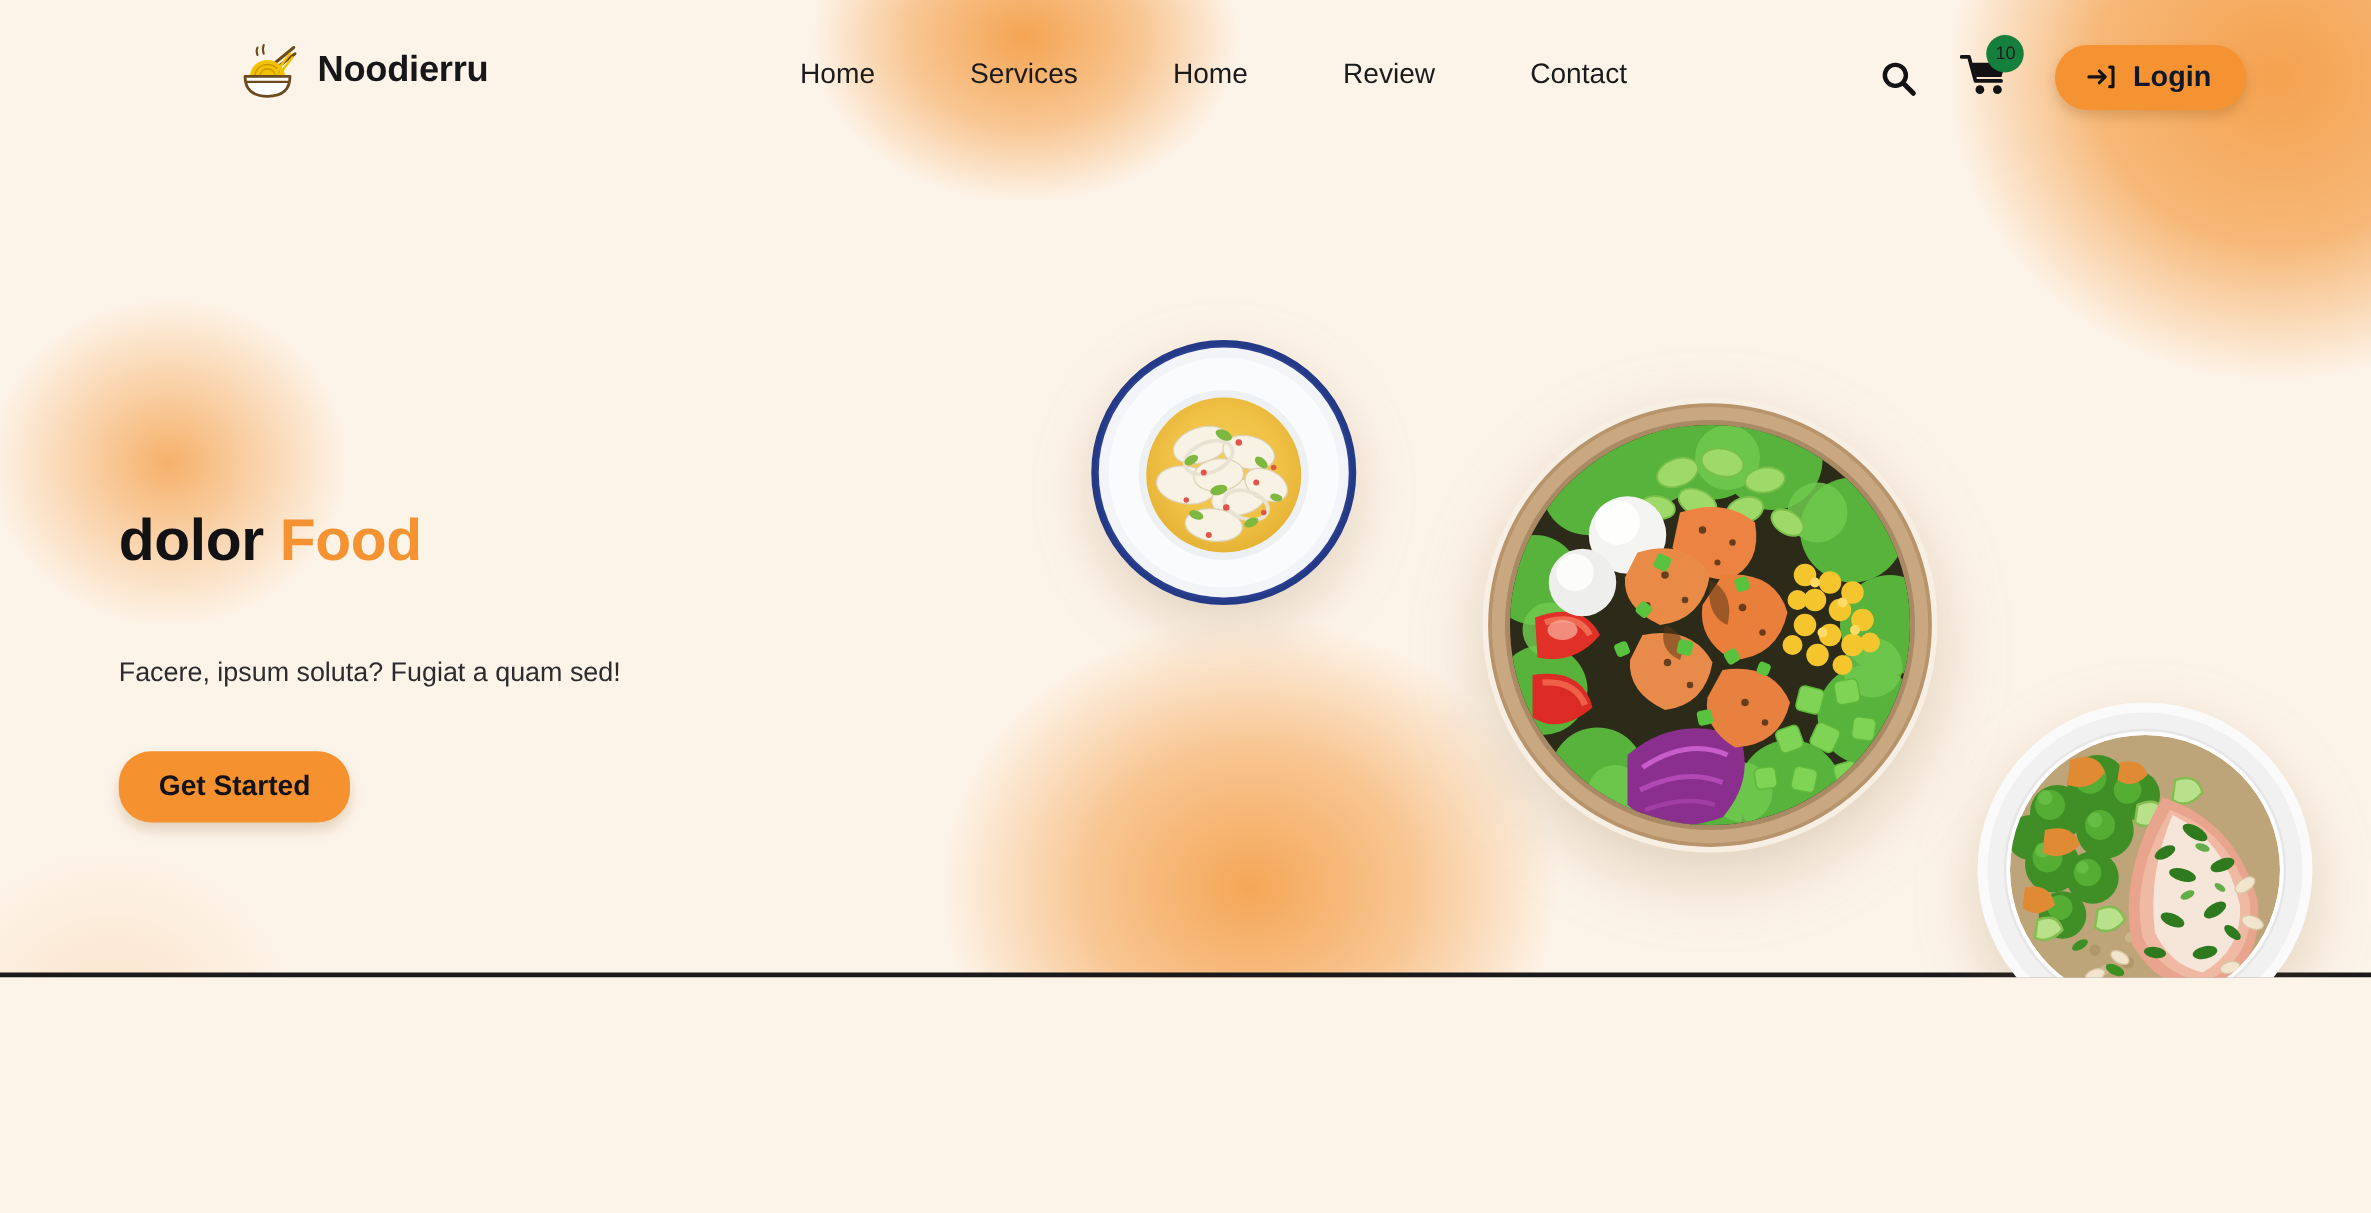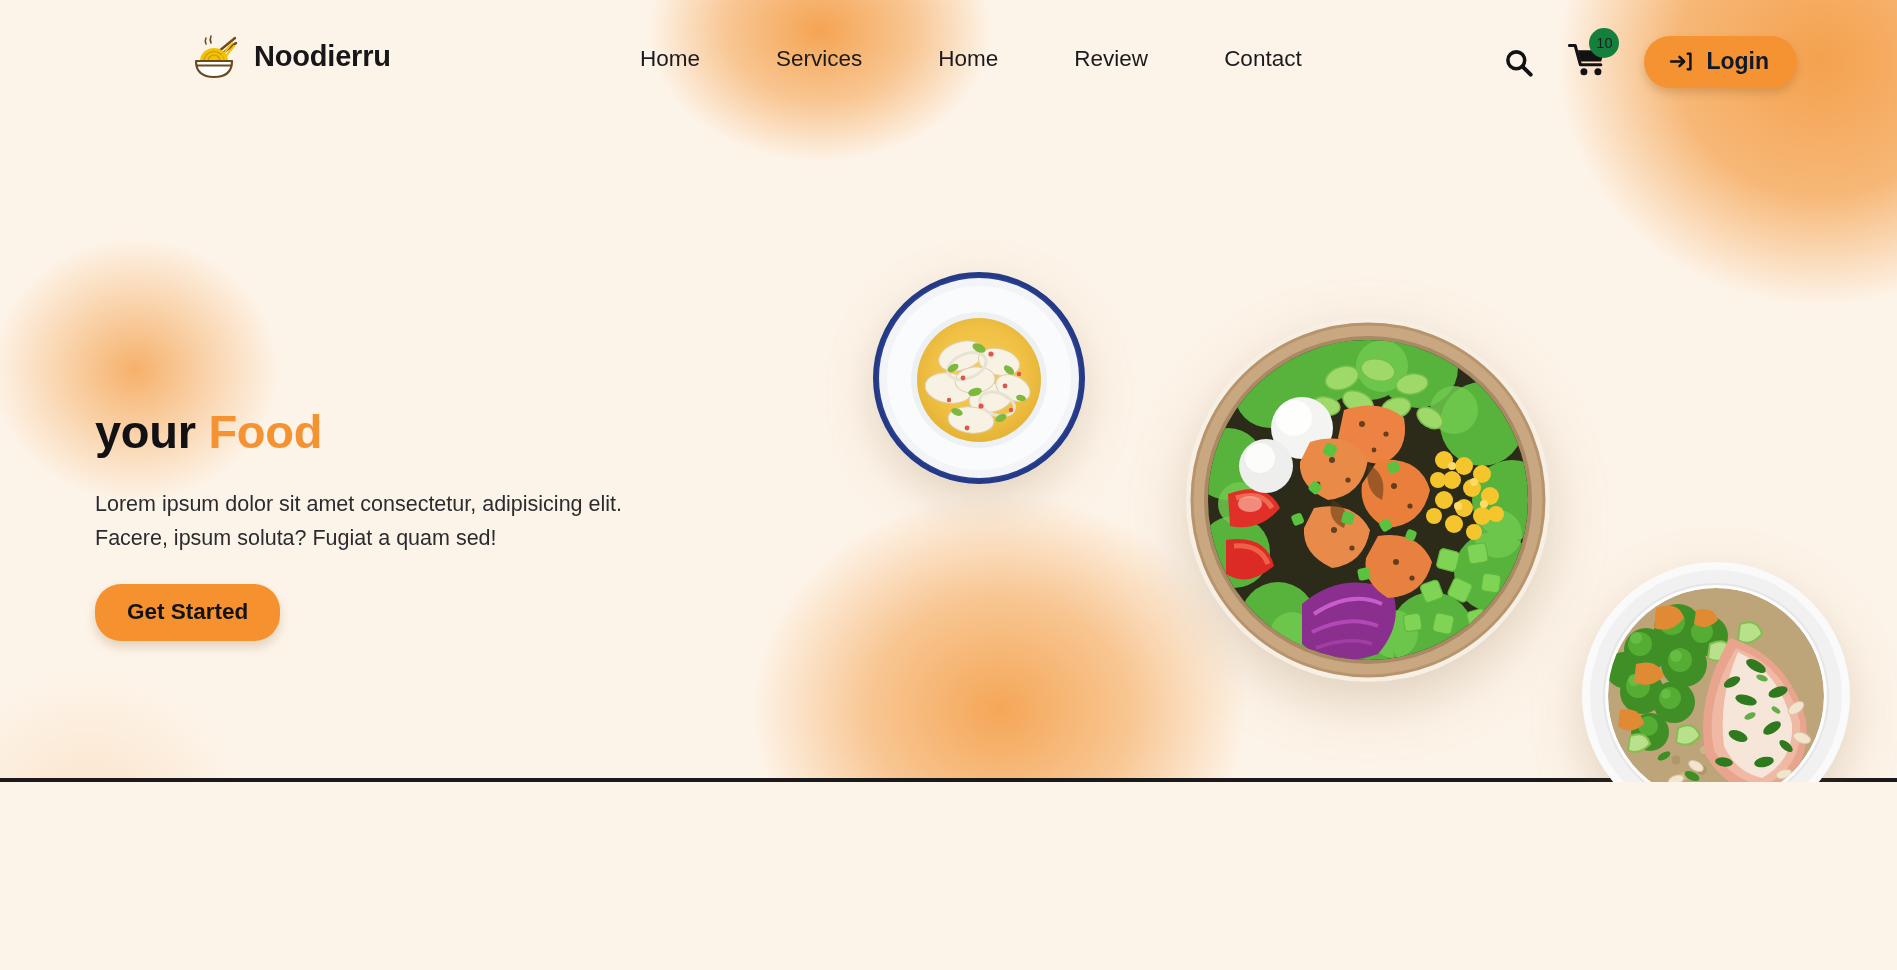--- a/index.html
+++ b/index.html
@@ -99,21 +99,21 @@
     font-size:47px; font-weight:bold; color:#121214;
     line-height:1.30; letter-spacing:-0.3px;
   }
   .hero-title .accent { color:#f59333; }
   .hero-sub {
     margin-top:26px;
     font-size:21.5px; color:#2c2c2f; line-height:1.55;
     max-width:600px;
   }
   .cta {
-    margin-top:29px;
+    margin-top:46px;
     display:inline-block;
     background:#f5912f; color:#131315;
     border:none; border-radius:26px;
     padding:15px 32px 16px;
     font-size:22.5px; font-weight:bold; cursor:pointer;
     box-shadow:0 6px 11px rgba(120,70,10,0.20);
     font-family:"Liberation Sans", sans-serif;
   }
 
   
@@ -209,24 +209,24 @@
         </span>
         <span>Login</span>
       </button>
 
     </div>
   </header>
 
   <section class="hero-text">
     <h1 class="hero-title">
       <br>
-      <span>your </span><span class="accent">Food</span>
+      <span>dolor </span><span class="accent">Food</span>
     </h1>
     <p class="hero-sub">
-      <span>Lorem ipsum dolor sit amet consectetur, adipisicing elit.</span><br>
+      <br>
       <span>Facere, ipsum soluta? Fugiat a quam sed!</span>
     </p>
     <button class="cta">Get Started</button>
   </section>
 
   <div class="dish dish-a">
     <svg viewBox="0 0 216 216" width="216" height="216">
       <defs>
         <clipPath id="clipA">
             <circle cx="108" cy="108" r="106"></circle>

